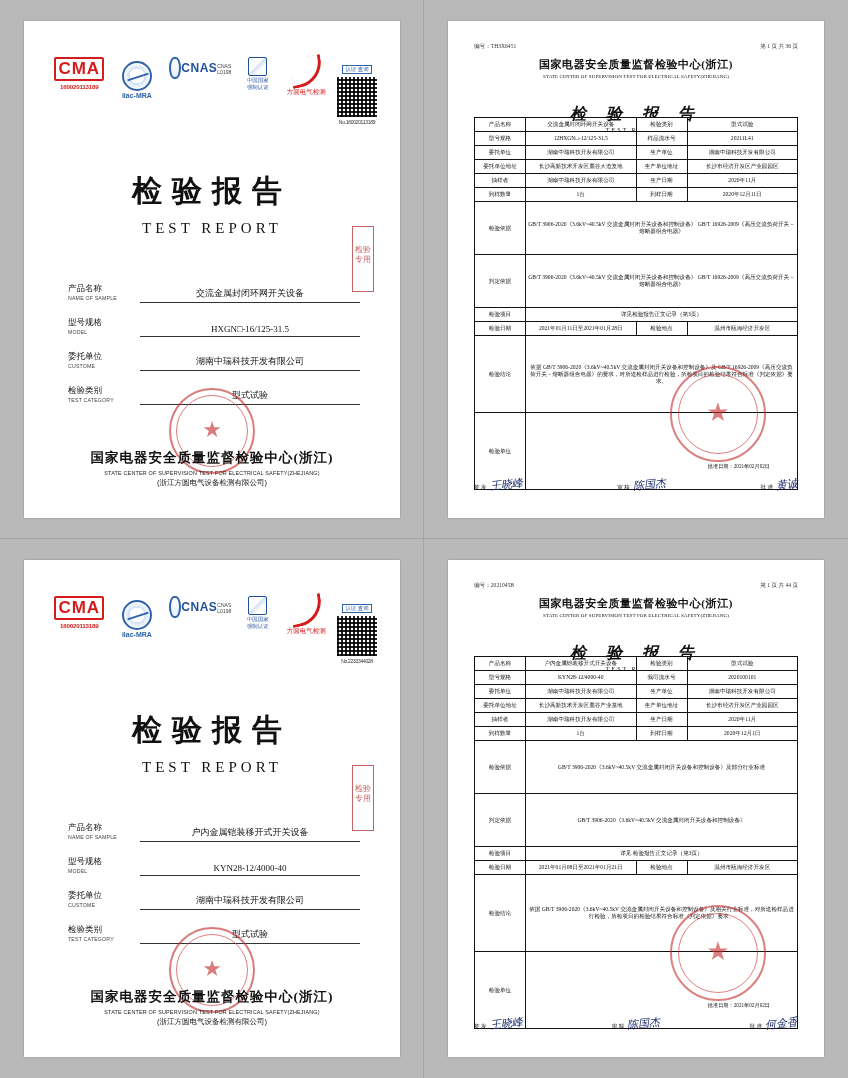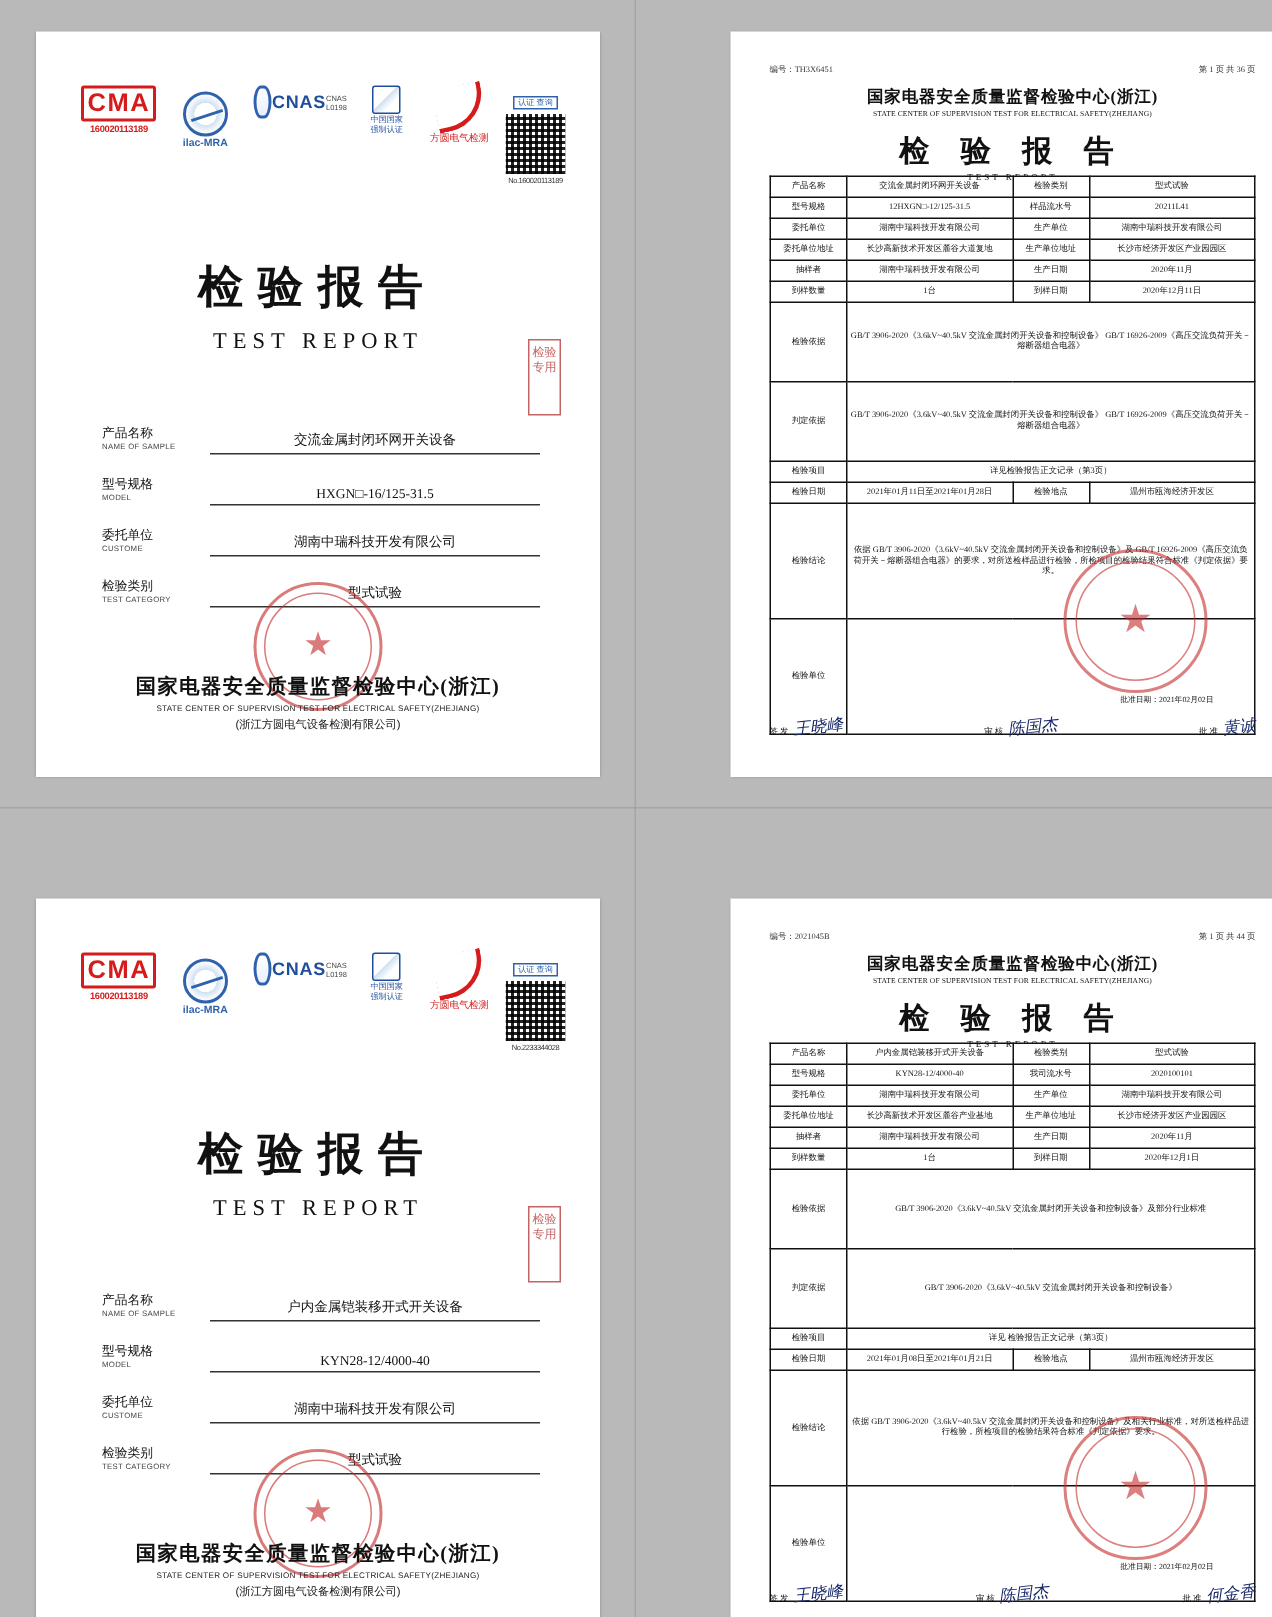--- a/index.html
+++ b/index.html
@@ -6,21 +6,21 @@
   body{
     width:848px;height:1078px;
     background:#b9b9b9;
     font-family:"Liberation Sans", sans-serif;
     overflow:hidden;
   }
   .grid{
     display:grid;
     grid-template-columns:424px 424px;
     grid-template-rows:539px 539px;
-    width:848px;height:1078px;gap:39px;
+    width:848px;height:1078px;
   }
   .cell{position:relative;display:flex;align-items:center;justify-content:center;}
   .divider-v{position:absolute;left:423px;top:0;width:1px;height:1078px;background:#9a9a9a;opacity:.65;}
   .divider-h{position:absolute;left:0;top:538px;width:848px;height:1px;background:#9a9a9a;opacity:.65;}
 
   
   .cover{
     width:376px;height:497px;background:#ffffff;position:relative;
     box-shadow:0 0 2px rgba(0,0,0,.25);
   }
@@ -54,21 +54,21 @@
       repeating-linear-gradient(0deg,#222 0 2px,transparent 2px 4px);
       background-blend-mode:multiply;border:1px solid #fff;}
   .qr-cap{font-size:5px;color:#333;margin-top:1px;letter-spacing:-.3px;}
   .qr-label{font-size:5.4px;color:#2f62ad;border:1px solid #2f62ad;padding:0 2px;display:inline-block;margin-bottom:2px;}
 
   .cover-title{position:absolute;left:0;right:0;top:150px;text-align:center;}
   .cover-title .zh{font-family:Liberation Sans, sans-serif;font-size:30px;letter-spacing:10px;font-weight:bold;color:#111;}
   .cover-title .en{font-family:"Liberation Serif",serif;font-size:15px;letter-spacing:4px;color:#111;margin-top:8px;}
 
   .seal-side{position:absolute;right:26px;top:205px;width:20px;height:46px;border:1px solid #b03030;color:#b03030;
-     font-size:8px;line-height:10px;text-align:center;padding-top:3px;opacity:.75;}
+     font-size:8px;line-height:10px;text-align:center;padding-top:18px;opacity:.75;}
 
   .fields{position:absolute;left:44px;top:262px;width:292px;}
   .frow{display:flex;align-items:flex-end;margin-bottom:14px;}
   .flabel{width:72px;flex:none;font-size:8.5px;color:#111;line-height:10px;}
   .flabel .en{font-size:5.2px;color:#444;letter-spacing:.2px;}
   .fval{flex:1;border-bottom:1px solid #333;text-align:center;font-size:9px;color:#111;padding-bottom:2px;
         font-family:"Liberation Serif",serif;}
 
   .footer{position:absolute;left:0;right:0;bottom:30px;text-align:center;}
   .footer .zh{font-size:13.5px;font-weight:bold;letter-spacing:1px;color:#111;font-family:"Liberation Serif",serif;}
@@ -87,21 +87,21 @@
   
   .report{
     width:376px;height:497px;background:#ffffff;position:relative;
     box-shadow:0 0 2px rgba(0,0,0,.25);
     font-family:"Liberation Serif",serif;color:#111;
   }
   .rpt-topline{position:absolute;top:22px;left:26px;right:26px;display:flex;justify-content:space-between;font-size:5.6px;color:#333;}
   .rpt-head{position:absolute;top:36px;left:0;right:0;text-align:center;}
   .rpt-head .zh{font-size:11px;font-weight:bold;letter-spacing:.6px;}
   .rpt-head .en{font-size:5px;letter-spacing:.1px;margin-top:2px;}
-  .rpt-head .big{font-size:20px;font-weight:bold;letter-spacing:8px;margin-top:8px;}
+  .rpt-head .big{font-size:16px;font-weight:bold;letter-spacing:8px;margin-top:25px;font-style:italic;}
   .rpt-head .bigen{font-size:6px;letter-spacing:2px;margin-top:2px;}
 
   table.rpt{position:absolute;top:96px;left:26px;width:324px;border-collapse:collapse;table-layout:fixed;}
   table.rpt td{border:1px solid #111;font-size:5.6px;padding:3px 2px;line-height:7px;text-align:center;vertical-align:middle;}
   td.lab{width:46px;background:#fff;}
   .tall{height:46px;}
   .taller{height:70px;}
   .leftal{text-align:left;padding-left:4px;}
 
   .sign-row{position:absolute;left:26px;right:26px;bottom:26px;display:flex;justify-content:space-between;font-size:5.6px;}

